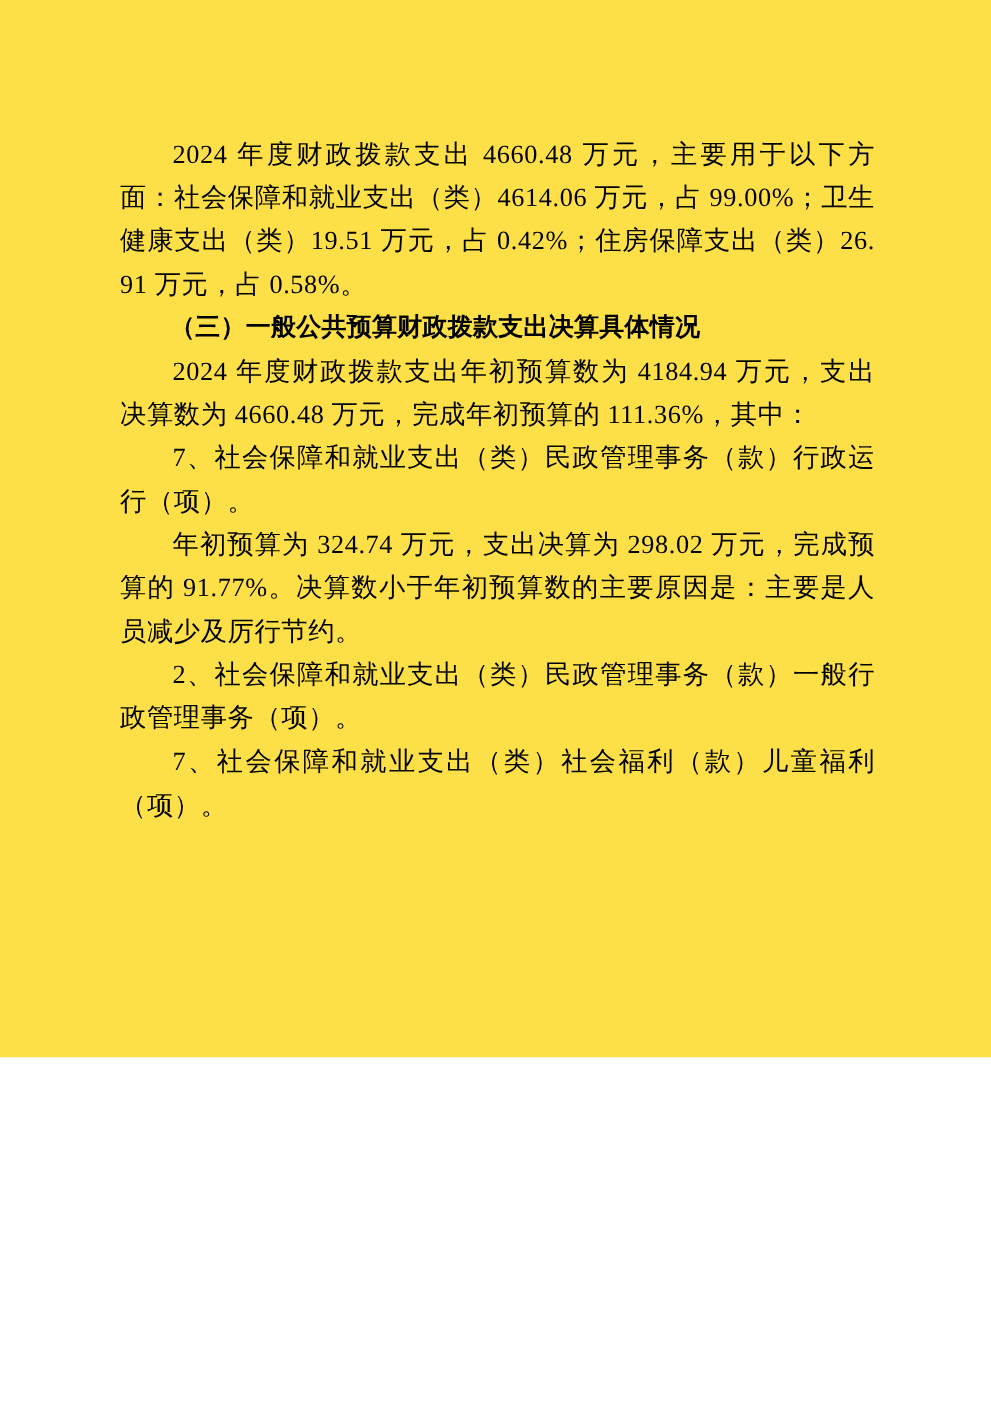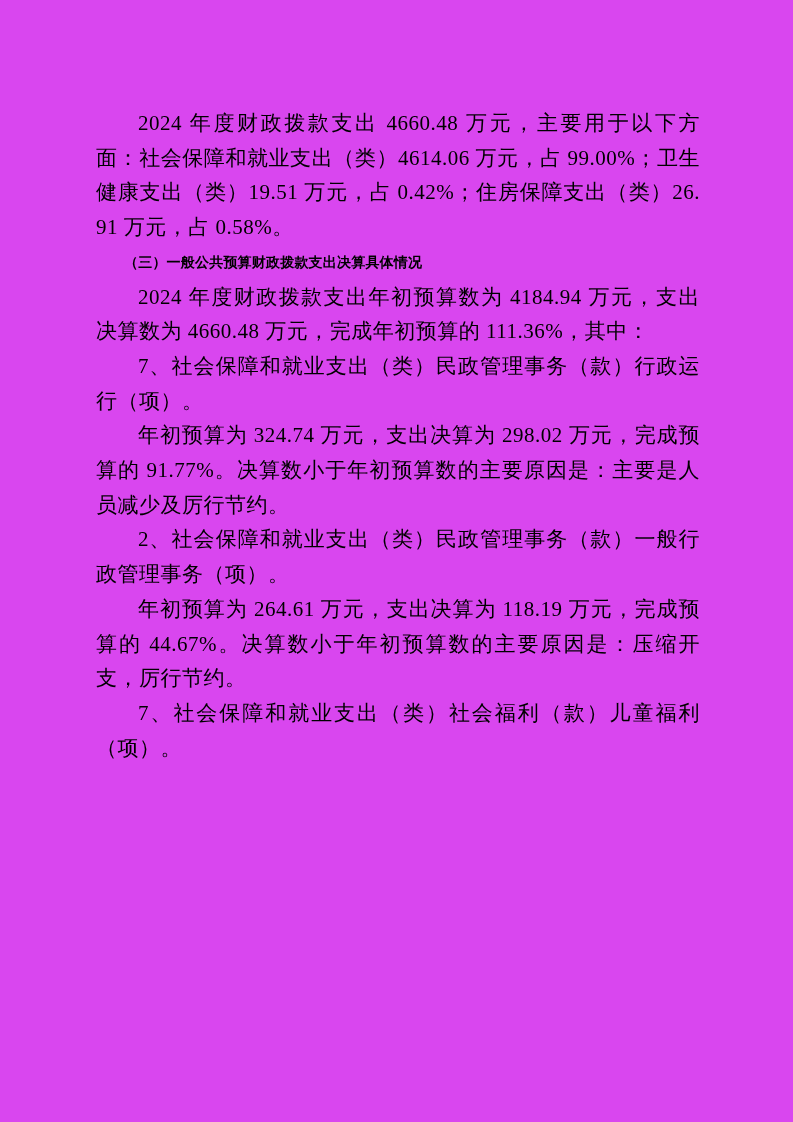--- a/index.html
+++ b/index.html
@@ -3,22 +3,22 @@
 <meta charset="utf-8">
 <style>
   html, body {
     margin: 0;
     padding: 0;
     background: #ffffff;
   }
   .page {
     position: relative;
     width: 793px;
-    height: 1122px;
-    background: #d946ef;
+    height: 846px;
+    background: #fde047;
     overflow: hidden;
     font-family: "Liberation Serif", "DejaVu Serif", serif;
     color: #000000;
   }
   .content {
     position: absolute;
     left: 96px;
     top: 0;
     width: 604px;
     padding-top: 106px;
@@ -31,30 +31,29 @@
     text-align: justify;
     text-indent: 2em;
     letter-spacing: 0.5px;
     word-break: break-all;
   }
   .para.heading {
     font-family: "Liberation Sans", "DejaVu Sans", sans-serif;
     font-weight: 700;
     text-align: left;
     letter-spacing: 0.2px;
-    font-size: 14px;
+    font-size: 20px;
   }
 </style>
 </head>
 <body>
 
 <div class="page">
   <div class="content">
     <p class="para">2024 年度财政拨款支出 4660.48 万元，主要用于以下方面：社会保障和就业支出（类）4614.06 万元，占 99.00%；卫生健康支出（类）19.51 万元，占 0.42%；住房保障支出（类）26.91 万元，占 0.58%。</p>
     <p class="para heading">（三）一般公共预算财政拨款支出决算具体情况</p>
     <p class="para">2024 年度财政拨款支出年初预算数为 4184.94 万元，支出决算数为 4660.48 万元，完成年初预算的 111.36%，其中：</p>
     <p class="para">7、社会保障和就业支出（类）民政管理事务（款）行政运行（项）。</p>
     <p class="para">年初预算为 324.74 万元，支出决算为 298.02 万元，完成预算的 91.77%。决算数小于年初预算数的主要原因是：主要是人员减少及厉行节约。</p>
     <p class="para">2、社会保障和就业支出（类）民政管理事务（款）一般行政管理事务（项）。</p>
-    <p class="para">年初预算为 264.61 万元，支出决算为 118.19 万元，完成预算的 44.67%。决算数小于年初预算数的主要原因是：压缩开支，厉行节约。</p>
     <p class="para">7、社会保障和就业支出（类）社会福利（款）儿童福利（项）。</p>
   </div>
 </div>
 
 </body></html>

